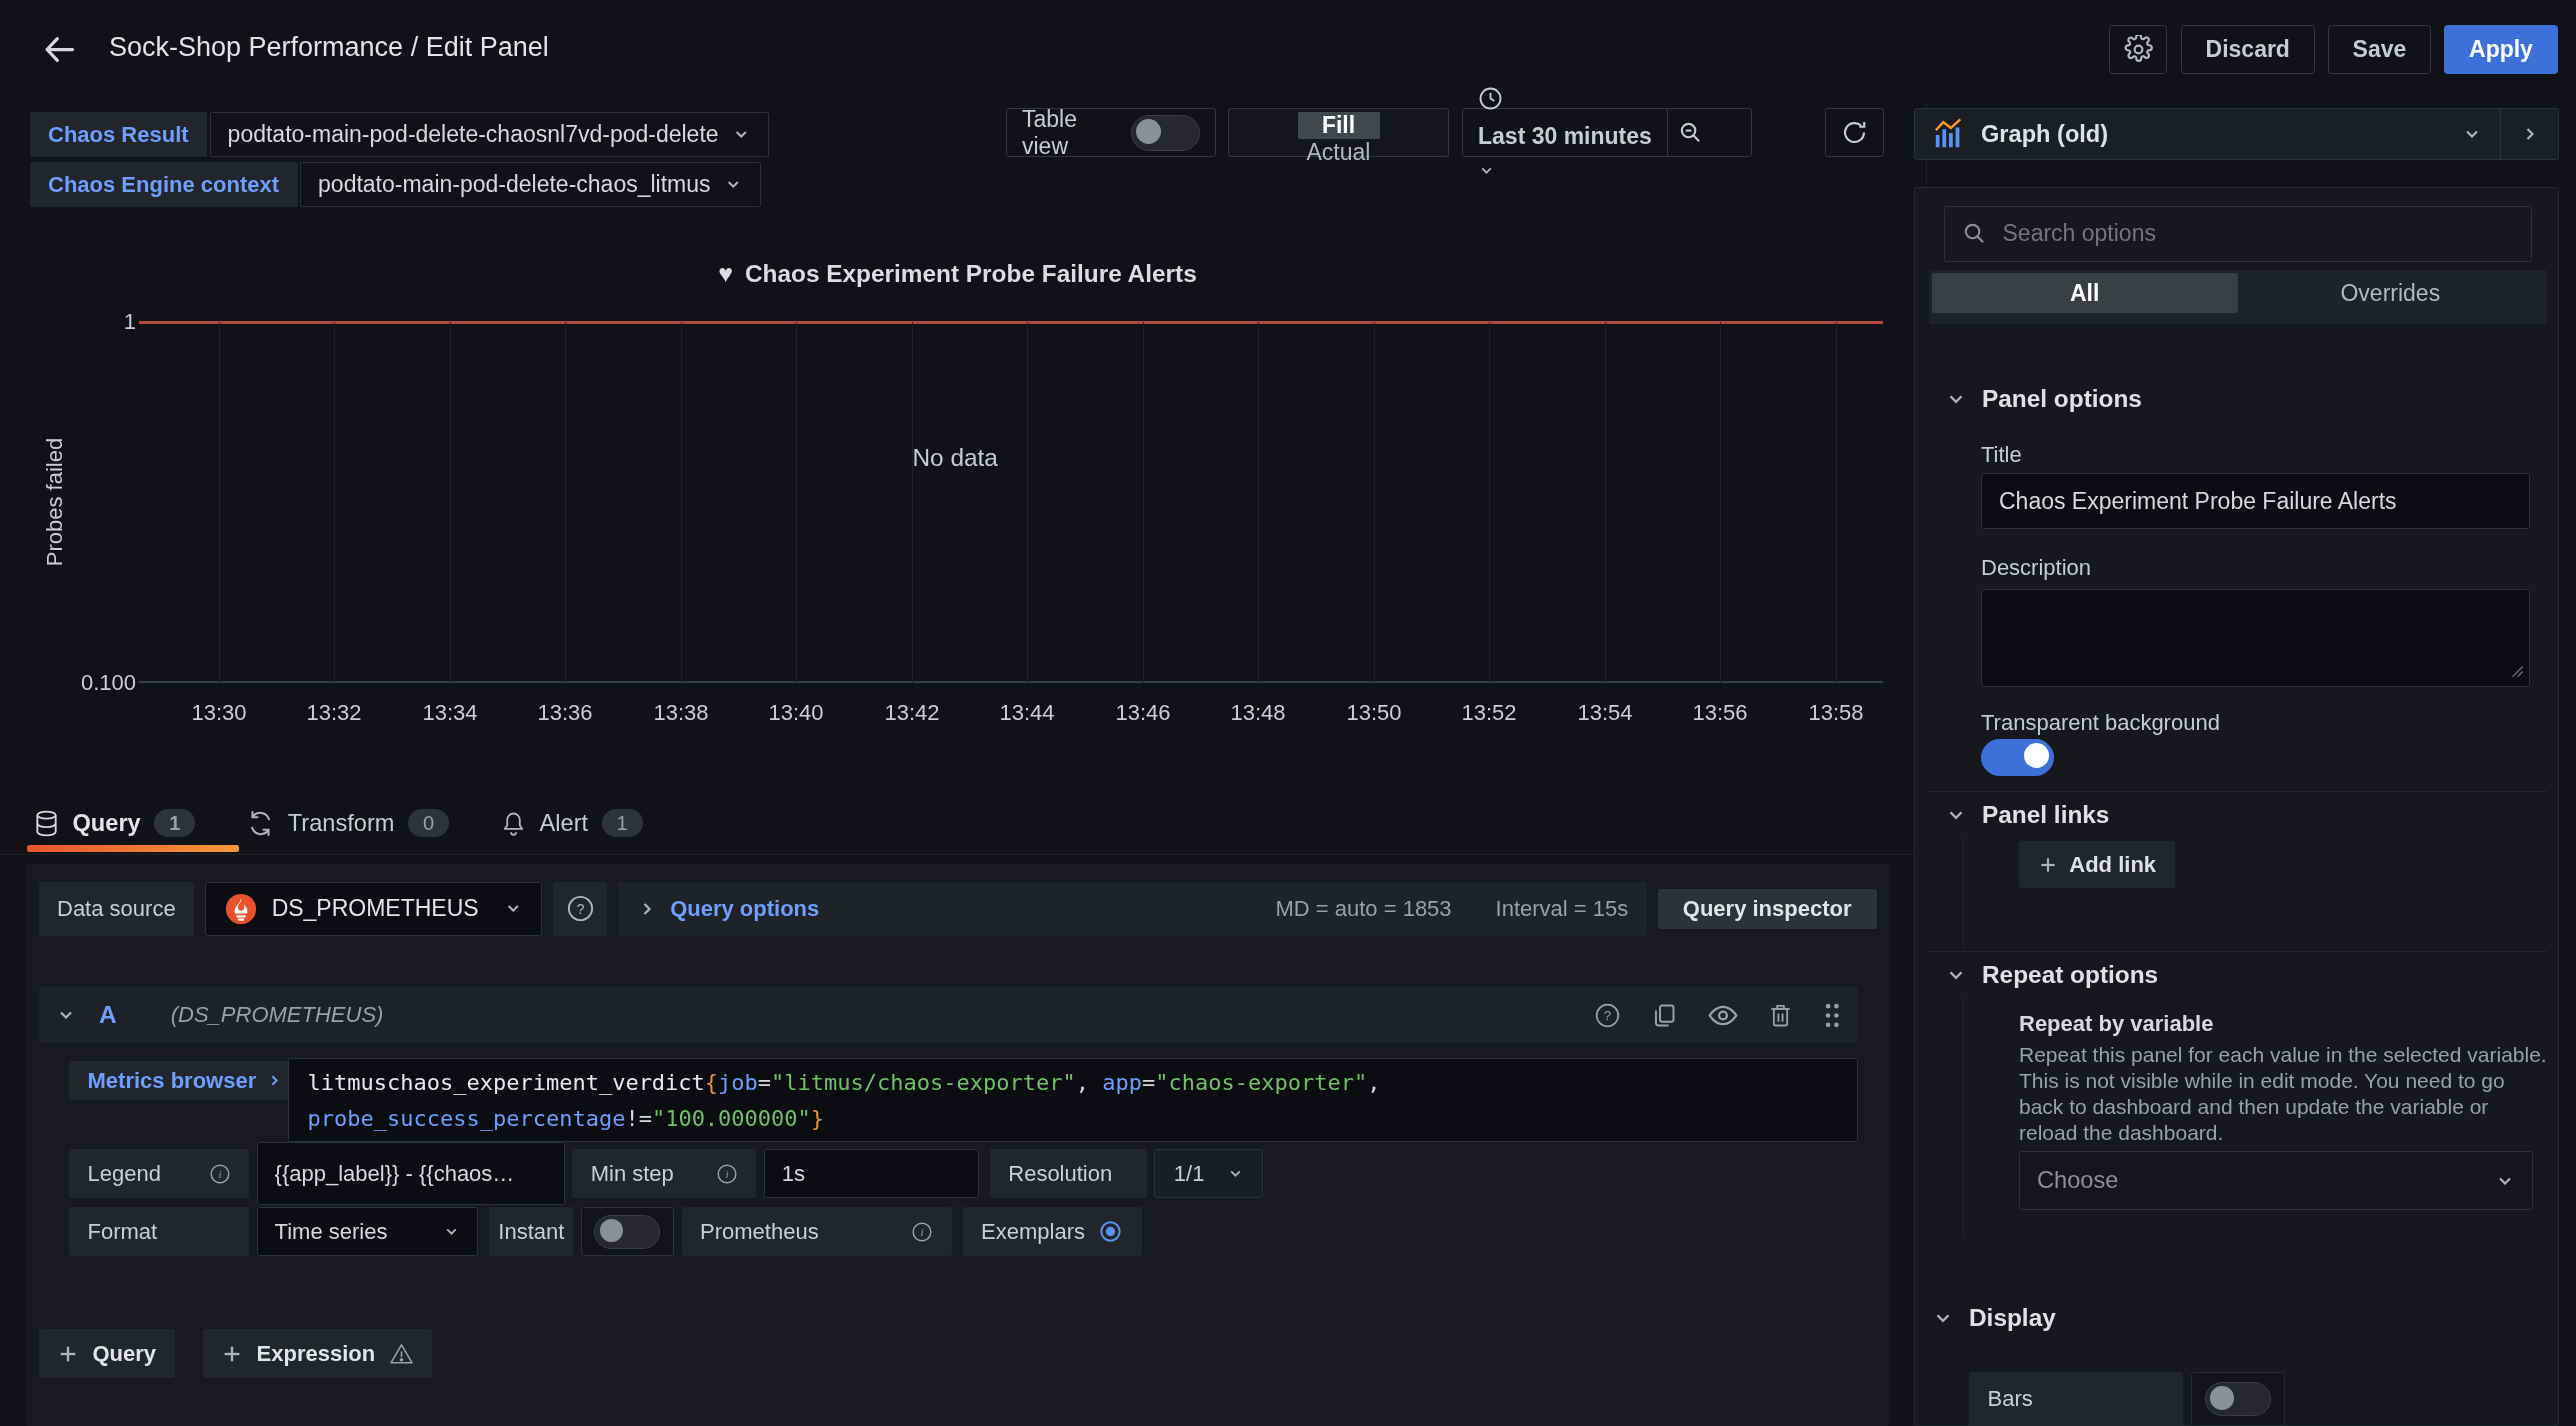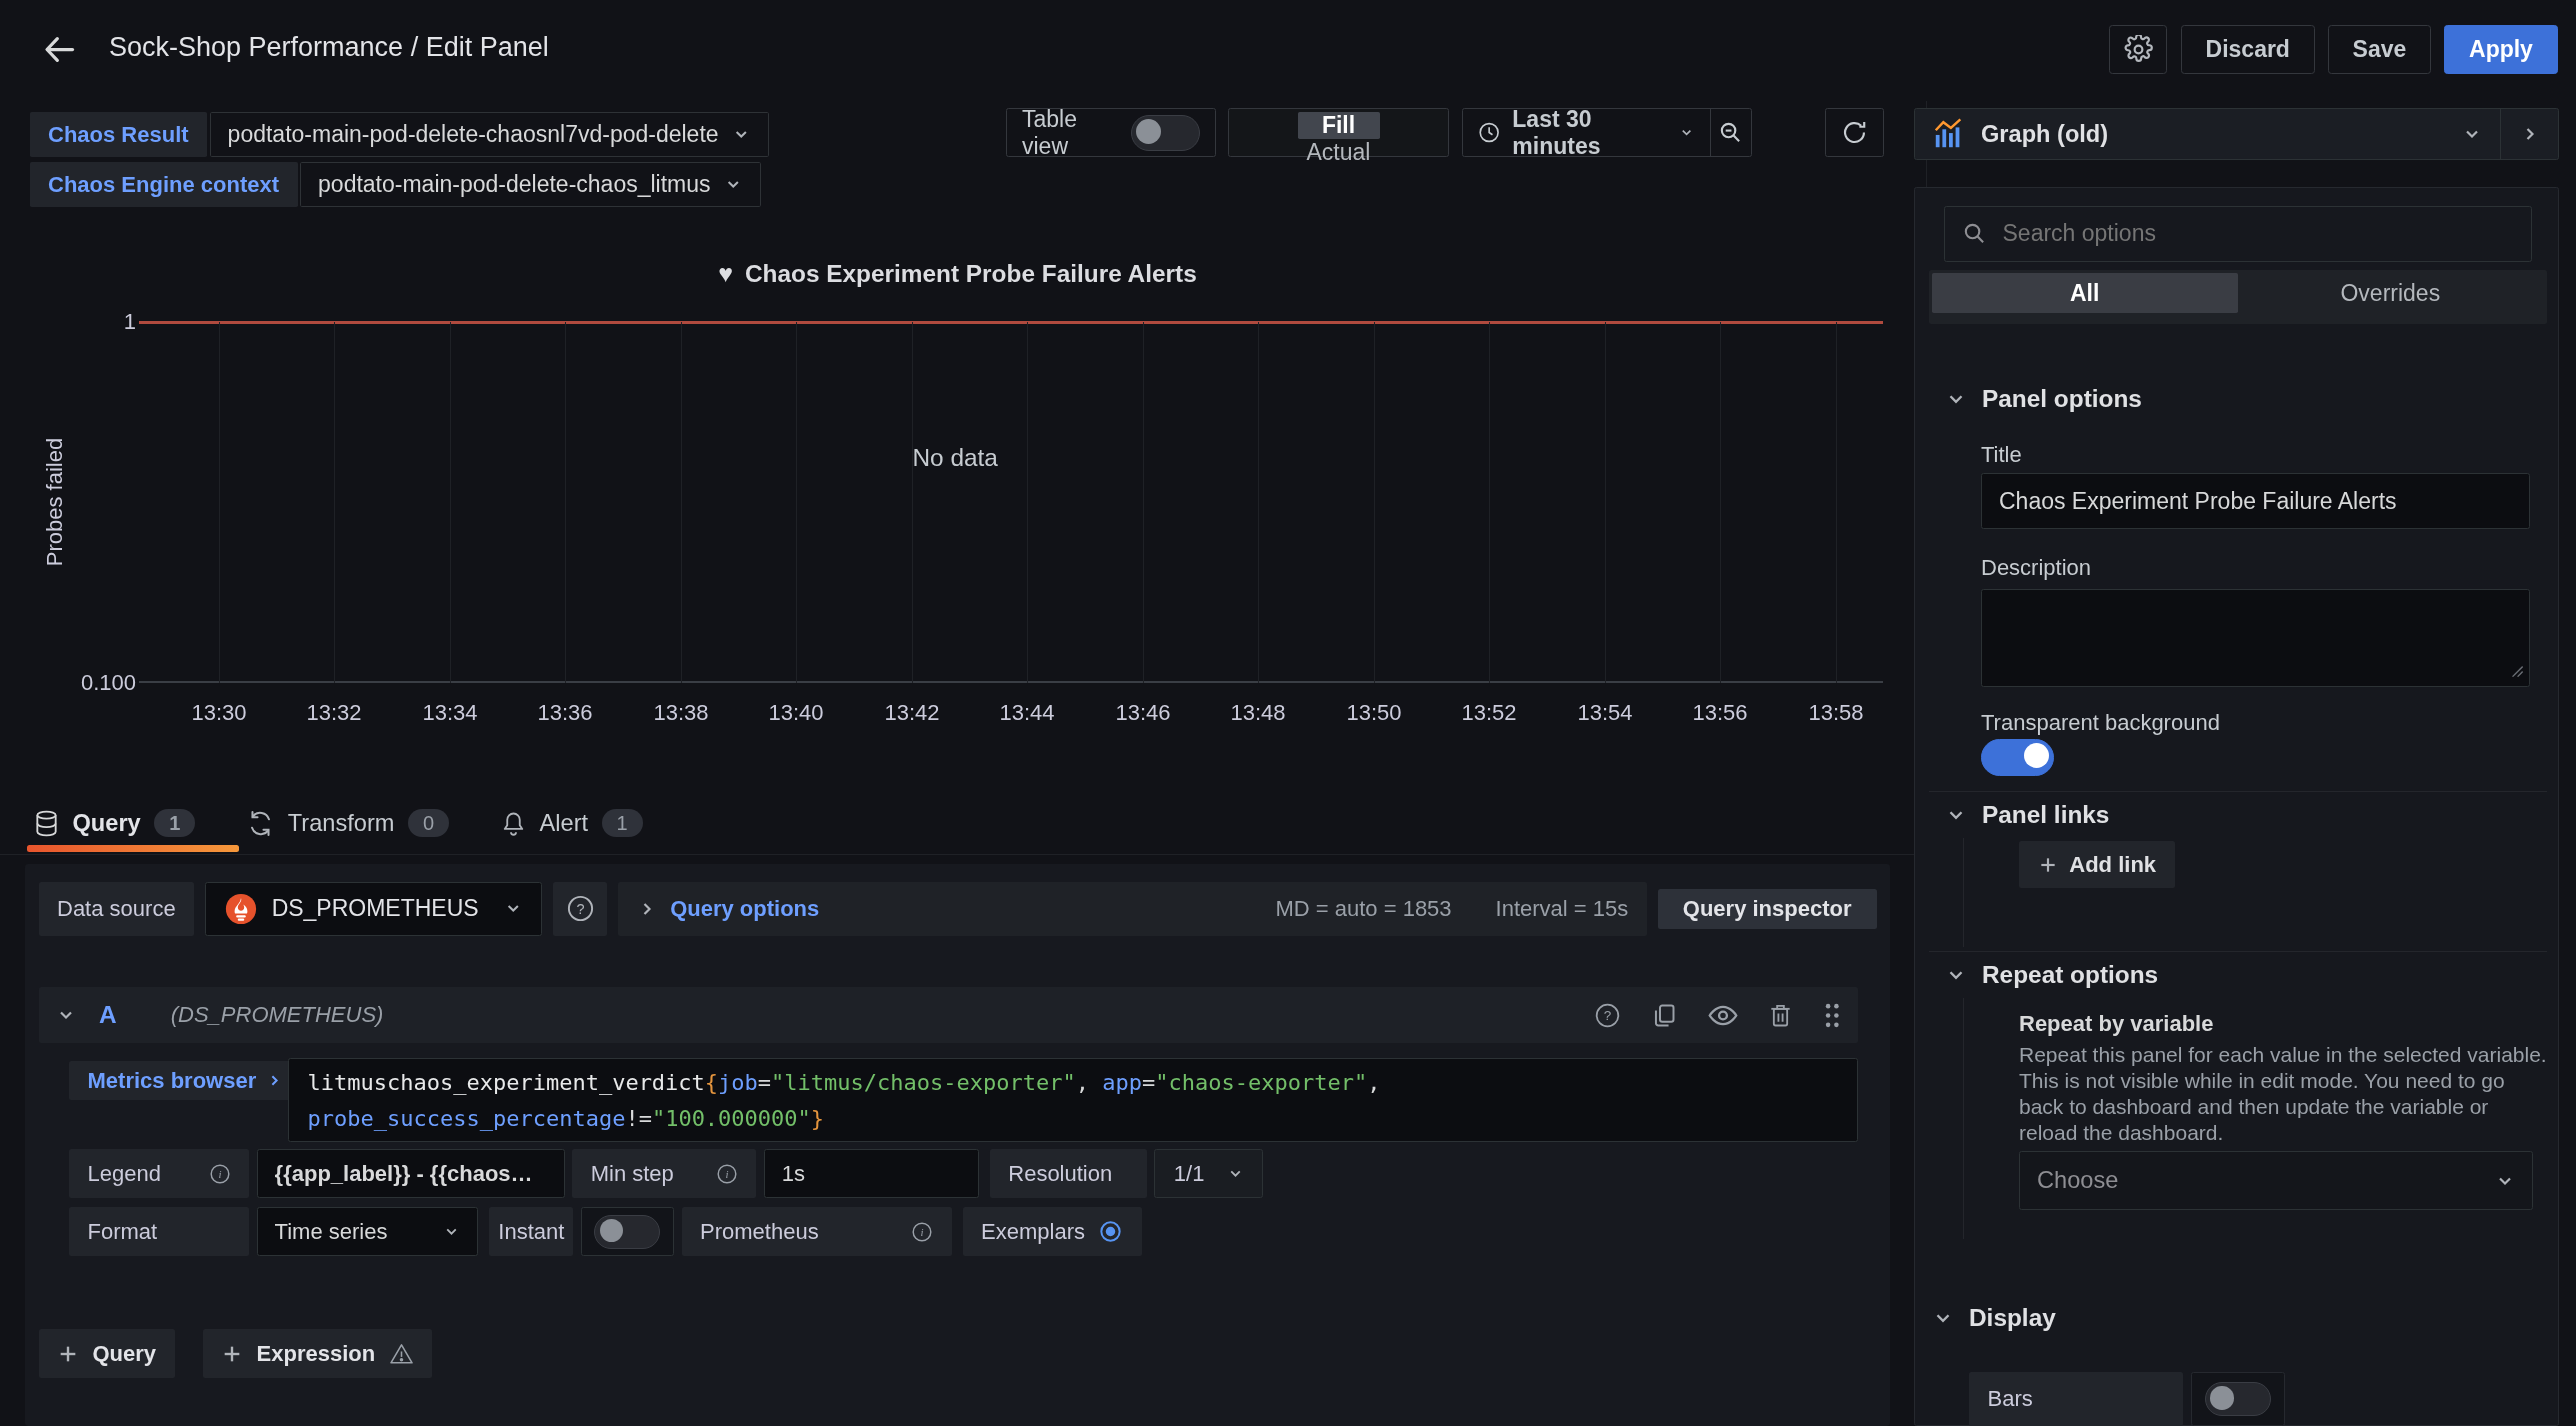--- a/index.html
+++ b/index.html
@@ -100,21 +100,21 @@
     <span style="font-size:23px;color:#c7ccd1;">Table view</span>
     <div class="toggle">
         <div class="knob"></div>
       </div>
   </div>
   <div class="tool-box" style="left:1228px;width:221px;padding:3.4px;background:#141619;flex-direction:column;">
     <div class="seg" style="width:82px;background:#42464e;color:#fff;font-weight:700;">Fill</div>
     <div class="seg" style="width:126px;color:#b4b8bd;">Actual</div>
   </div>
   <div class="tool-box" style="left:1462px;width:290px;">
-    <div style="display:flex;align-items:center;gap:12px;padding:0 15px;">
+    <div style="display:flex;align-items:flex-start;gap:12px;padding:0 15px;flex-direction:column;">
       <svg class="icon" width="25" height="25" viewBox="0 0 30 30" fill="none" stroke="#c7ccd1" stroke-width="2.2">
           <circle cx="15" cy="15" r="12"></circle>
           <polyline points="15 8 15 15 19.5 18"></polyline>
         </svg>
       <span style="font-size:23px;font-weight:600;color:#c7ccd1;">Last 30 minutes</span>
       <svg class="icon" width="17" height="17" viewBox="0 0 24 24" fill="none" stroke="#b0b4ba" stroke-width="2.6">
           <polyline points="6 9 12 15 18 9"></polyline>
         </svg>
     </div>
     <div style="width:0.8px;height:47px;background:#34373d;"></div>
@@ -290,21 +290,21 @@
 </span><span class="tk-label">probe_success_percentage</span><span class="tk-op">!=</span><span class="tk-string">"100.000000"</span><span class="tk-brace">}</span></div>
 
     <div class="row-flex" style="left:44px;top:285px;height:49px;gap:7.6px;">
       <div class="fbox" style="width:180px;height:49px;justify-content:space-between;">
         <span>Legend</span>
         <svg class="icon" width="22" height="22" viewBox="0 0 30 30" style="font-size:26px">
             <circle cx="15" cy="15" r="12" fill="none" stroke="#9aa0a8" stroke-width="2"></circle>
             <text x="15" y="20.5" font-size="15" text-anchor="middle" fill="#9aa0a8" font-family="Liberation Serif, serif" font-style="italic">i</text>
           </svg>
       </div>
-      <input class="inp" style="width: 308px; height: 49px; font-weight: bold;" value="{{app_label}} - {{chaos…">
+      <input class="inp" style="width: 308px; height: 63px;" value="{{app_label}} - {{chaos…">
       <div class="fbox" style="width:184px;height:49px;justify-content:space-between;">
         <span>Min step</span>
         <svg class="icon" width="22" height="22" viewBox="0 0 30 30" style="font-size:26px">
             <circle cx="15" cy="15" r="12" fill="none" stroke="#9aa0a8" stroke-width="2"></circle>
             <text x="15" y="20.5" font-size="15" text-anchor="middle" fill="#9aa0a8" font-family="Liberation Serif, serif" font-style="italic">i</text>
           </svg>
       </div>
       <input class="inp" style="width: 215px; height: 49px;" value="1s">
       <div class="fbox" style="width:157px;height:49px;margin-left:3.4px;">Resolution</div>
       <div class="fbox" style="width:109px;height:49px;background:#17191f;border:0.8px solid #2c3235;justify-content:space-between;background:#1a1d22;">

